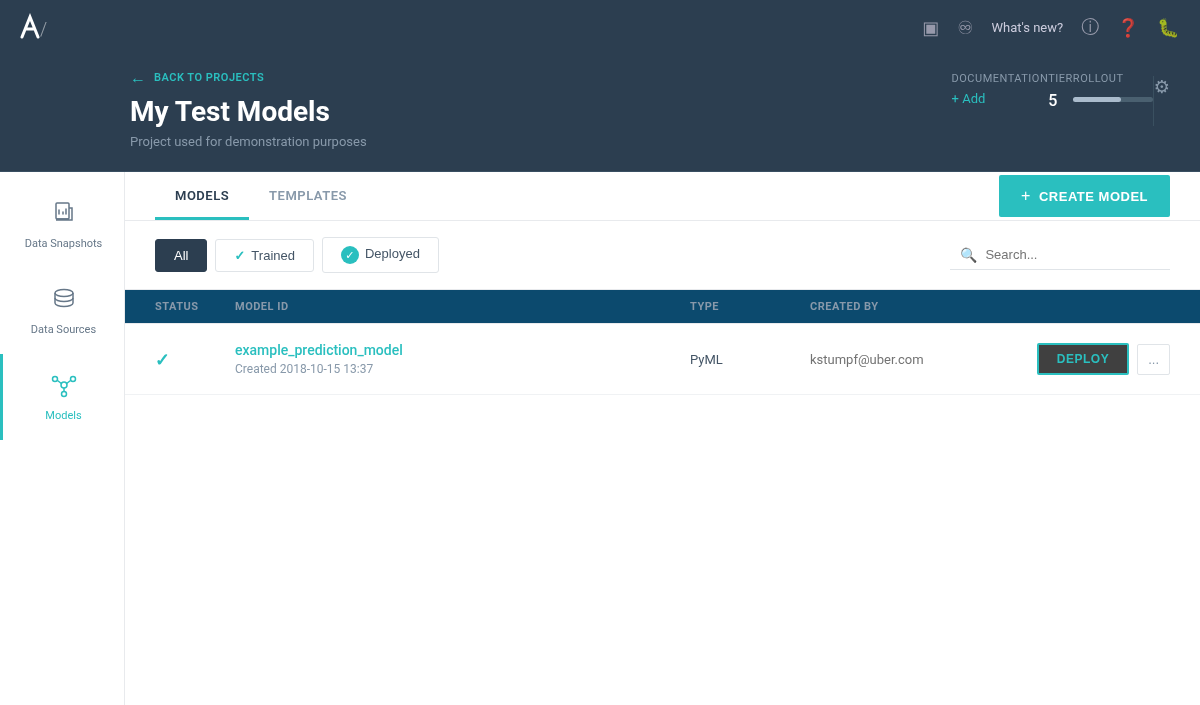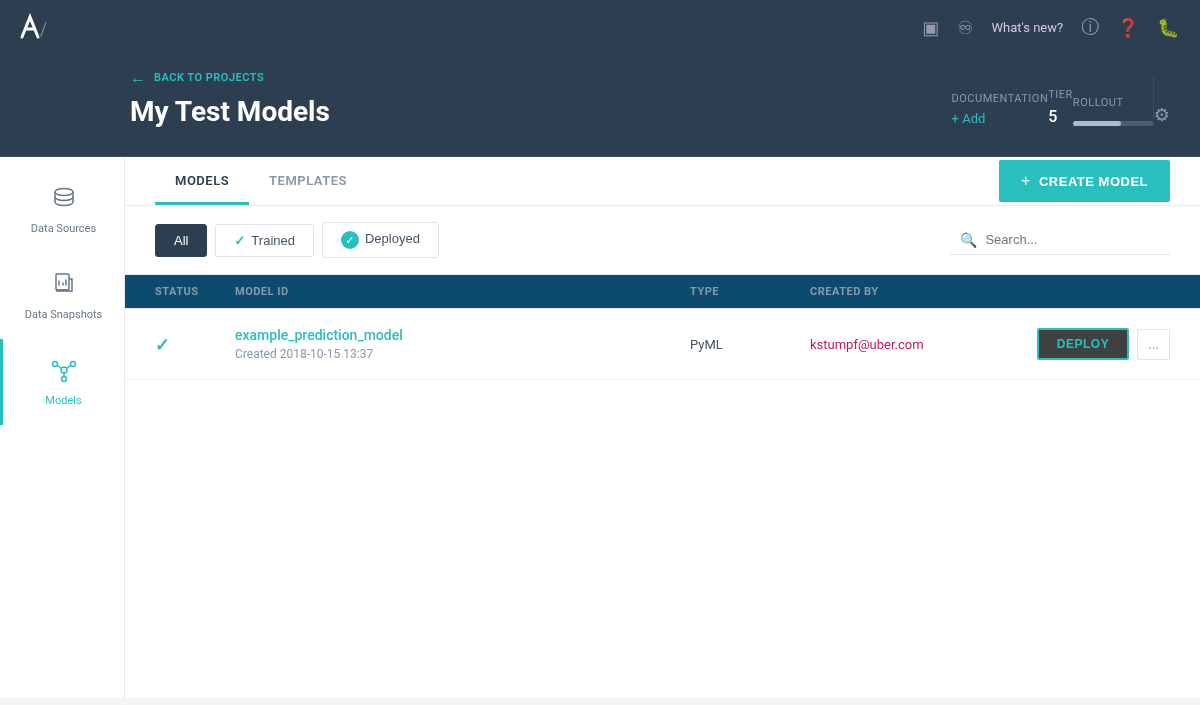--- a/index.html
+++ b/index.html
@@ -29,21 +29,21 @@
       border-bottom: 1px solid #3a4f62;
       display: flex;
       align-items: flex-start;
       justify-content: space-between;
     }
     .back-link-row { display: flex; align-items: center; gap: 8px; margin-bottom: 8px; }
     .back-arrow { color: #2abfbf; font-size: 16px; cursor: pointer; }
     .back-text { color: #2abfbf; font-size: 11px; font-weight: 600; letter-spacing: 0.5px; text-transform: uppercase; cursor: pointer; }
     .project-title { color: white; font-size: 28px; font-weight: 700; margin-bottom: 6px; }
     .project-desc { color: #8899aa; font-size: 13px; }
-    .project-meta { display: flex; align-items: flex-end; padding-top: 4px; }
+    .project-meta { display: flex; align-items: flex-start; padding-top: 4px; }
     .meta-item { display: flex; flex-direction: column; gap: 6px; }
     .meta-label { color: #8899aa; font-size: 11px; letter-spacing: 0.5px; text-transform: uppercase; }
     .meta-value { color: #2abfbf; font-size: 13px; cursor: pointer; }
     .meta-number { color: white; font-size: 16px; font-weight: 500; }
     .rollout-bar { width: 80px; height: 5px; background: #4a6070; border-radius: 3px; margin-top: 6px; }
     .rollout-fill { width: 60%; height: 100%; background: #aabbcc; border-radius: 3px; }
     .meta-divider { width: 1px; height: 50px; background: #3a5060; margin-top: 4px; }
     .gear-btn { background: none; border: none; color: #8899aa; font-size: 18px; cursor: pointer; padding-top: 4px; }
     .header-left {}
 
@@ -193,21 +193,21 @@
       grid-template-columns: 80px 1fr 120px 200px 160px;
       padding: 18px 30px;
       border-bottom: 1px solid #f0f2f4;
       align-items: center;
       background: white;
     }
     .status-check { color: #2abfbf; font-size: 18px; font-weight: bold; }
     .model-id-link { color: #2abfbf; font-size: 14px; font-weight: 500; cursor: pointer; text-decoration: none; display: block; }
     .model-created { color: #8899aa; font-size: 12px; margin-top: 4px; }
     .type-cell { color: #445566; font-size: 13px; }
-    .created-by-cell { color: #be185d; font-size: 13px; }
+    .created-by-cell { color: #737373; font-size: 13px; }
     .actions-cell { display: flex; align-items: center; gap: 8px; justify-content: flex-end; }
     .deploy-btn {
       border: 2px solid #2abfbf;
       background: #404040;
       color: #2abfbf;
       padding: 7px 18px;
       font-size: 12px;
       font-weight: 700;
       letter-spacing: 0.5px;
       cursor: pointer;
@@ -245,20 +245,21 @@
   </div>
 </nav>
 
 <div class="project-header">
   <div class="header-left">
     <div class="back-link-row">
       <span class="back-arrow">←</span>
       <span class="back-text">BACK TO PROJECTS</span>
     </div>
     <div class="project-title">My Test Models</div>
+    <div class="project-desc">Project used for demonstration purposes</div>
   </div>
   <div class="project-meta">
     <div class="meta-item">
       <span class="meta-label">DOCUMENTATION</span>
       <span class="meta-value">+ Add</span>
     </div>
     <div class="meta-item">
       <span class="meta-label">TIER</span>
       <span class="meta-number">5</span>
     </div>
@@ -269,40 +270,40 @@
       </div>
     </div>
     <div class="meta-divider"></div>
     <button class="gear-btn">⚙</button>
   </div>
 </div>
 
 <div class="main-layout">
 
   <aside class="sidebar">
-    <div class="sidebar-item">
-      <span class="sidebar-icon">
-        <svg width="26" height="26" viewBox="0 0 26 26" fill="none">
-          <ellipse cx="13" cy="7" rx="9" ry="3.5" stroke="#667788" stroke-width="1.5"></ellipse>
-          <path d="M4 7v5c0 1.93 4.03 3.5 9 3.5s9-1.57 9-3.5V7" stroke="#667788" stroke-width="1.5"></path>
-          <path d="M4 12v5c0 1.93 4.03 3.5 9 3.5s9-1.57 9-3.5v-5" stroke="#667788" stroke-width="1.5"></path>
-        </svg>
-      </span>
-      <span class="sidebar-label" style="font-size:11px;color:#667788;">Data Sources</span>
-    </div>
     <div class="sidebar-item">
       <span class="sidebar-icon">
         <svg width="26" height="26" viewBox="0 0 26 26" fill="none">
           <rect x="5" y="3" width="13" height="16" rx="1" stroke="#667788" stroke-width="1.5"></rect>
           <path d="M5 19h13" stroke="#667788" stroke-width="1.5"></path>
           <path d="M8 14v-4M12 14v-2M15 14v-5" stroke="#667788" stroke-width="1.5" stroke-linecap="round"></path>
           <path d="M18 8h3v12H5" stroke="#667788" stroke-width="1.5"></path>
         </svg>
       </span>
       <span class="sidebar-label" style="font-size:11px;color:#667788;">Data Snapshots</span>
+    </div>
+    <div class="sidebar-item">
+      <span class="sidebar-icon">
+        <svg width="26" height="26" viewBox="0 0 26 26" fill="none">
+          <ellipse cx="13" cy="7" rx="9" ry="3.5" stroke="#667788" stroke-width="1.5"></ellipse>
+          <path d="M4 7v5c0 1.93 4.03 3.5 9 3.5s9-1.57 9-3.5V7" stroke="#667788" stroke-width="1.5"></path>
+          <path d="M4 12v5c0 1.93 4.03 3.5 9 3.5s9-1.57 9-3.5v-5" stroke="#667788" stroke-width="1.5"></path>
+        </svg>
+      </span>
+      <span class="sidebar-label" style="font-size:11px;color:#667788;">Data Sources</span>
     </div>
     <div class="sidebar-item active" style="border-left:3px solid #2abfbf;">
       <span class="sidebar-icon">
         <svg width="26" height="26" viewBox="0 0 26 26" fill="none">
           <circle cx="13" cy="13" r="3" stroke="#2abfbf" stroke-width="1.5"></circle>
           <circle cx="4" cy="7" r="2.5" stroke="#2abfbf" stroke-width="1.5"></circle>
           <circle cx="22" cy="7" r="2.5" stroke="#2abfbf" stroke-width="1.5"></circle>
           <circle cx="13" cy="22" r="2.5" stroke="#2abfbf" stroke-width="1.5"></circle>
           <line x1="6.5" y1="8.5" x2="11" y2="12" stroke="#2abfbf" stroke-width="1.5"></line>
           <line x1="19.5" y1="8.5" x2="15" y2="12" stroke="#2abfbf" stroke-width="1.5"></line>

